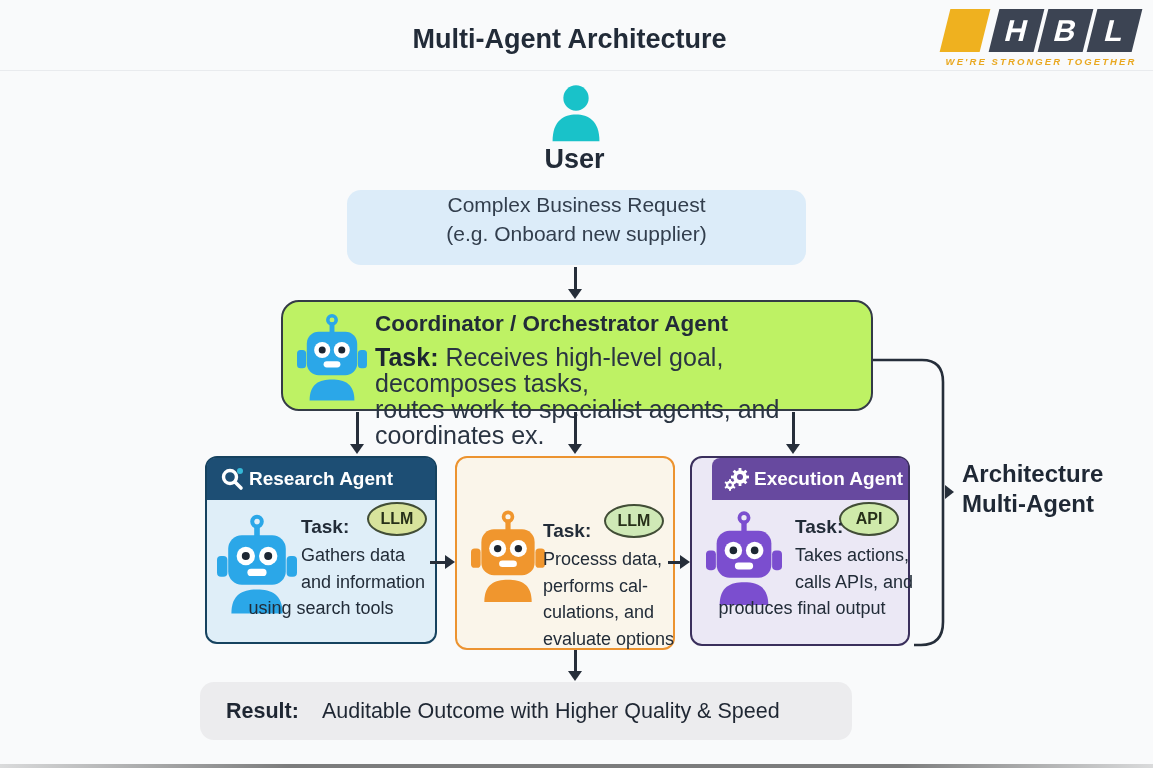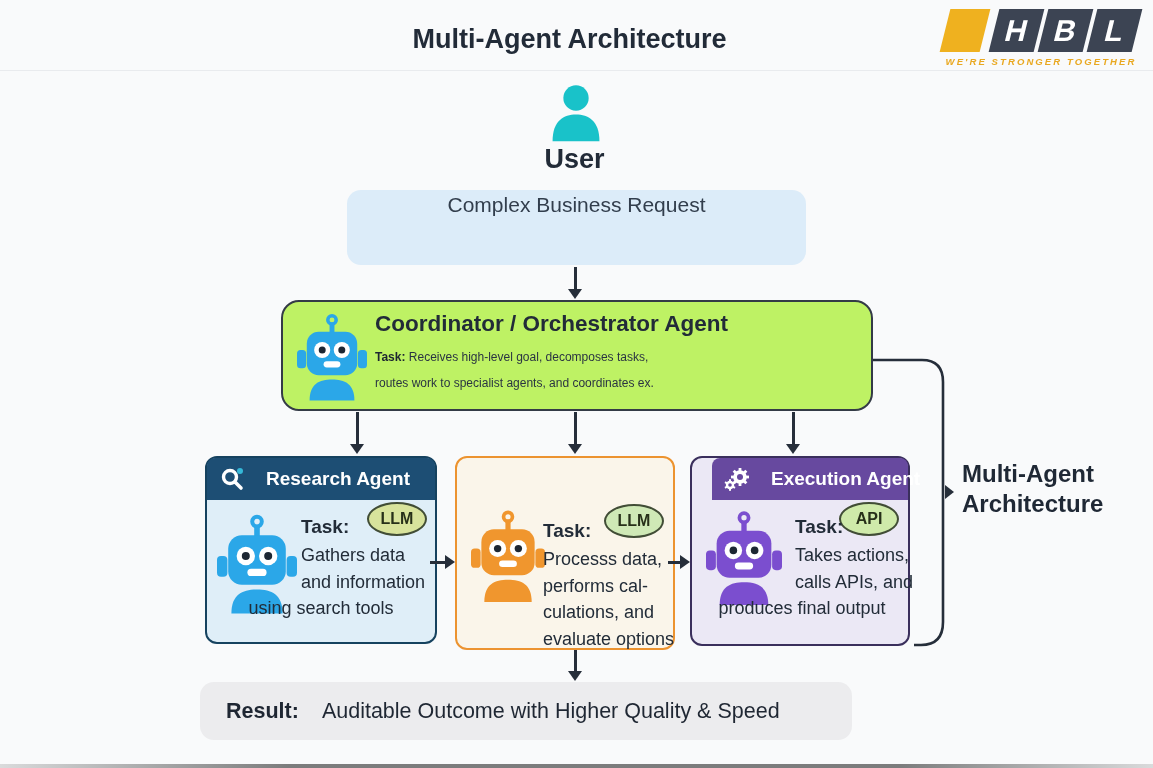--- a/index.html
+++ b/index.html
@@ -36,25 +36,25 @@
   .arrow-h{position:absolute;height:3px;background:var(--arrow);}
   .arrow-h::after{content:"";position:absolute;right:-9px;top:-6px;
     border-top:7px solid transparent;border-bottom:7px solid transparent;
     border-left:10px solid var(--arrow);}
   
   .coordinator{position:absolute;left:281px;top:300px;width:592px;height:111px;
     background:#bef264;border:2px solid var(--coordinator-border);border-radius:18px;box-sizing:border-box;}
   .coordinator .robot{left:14px;top:10px;width:70px;height:90px;}
   .coord-text{position:absolute;left:92px;top:9px;right:10px;}
   .coord-title{font-size:22.5px;font-weight:700;margin-bottom:7px;}
-  .coord-line{font-size:12px;color:var(--text);line-height:26px;}
+  .coord-line{font-size:25px;color:var(--text);line-height:26px;}
   .coord-line b{color:#1d2631;}
   
   .card{position:absolute;border:2.5px solid;border-radius:12px;box-sizing:border-box;}
-  .card-header{height:42px;display:flex;align-items:center;gap:21px;padding:0 8px 0 12px;
+  .card-header{height:42px;display:flex;align-items:center;gap:4px;padding:0 8px 0 12px;
     border-radius:8px 8px 0 0;color:#fff;font-size:19px;font-weight:600;white-space:nowrap;}
   .hdr-icon{display:flex;flex:none;}
   .badge{position:absolute;width:60px;height:34px;border:2px solid var(--badge-border);
     border-radius:50%;display:flex;align-items:center;justify-content:center;
     font-size:16px;font-weight:600;color:var(--badge-text);box-sizing:border-box;}
   .robot{position:absolute;}
   .robot svg{width:100%;height:100%;}
   .task{position:absolute;color:#222c38;}
   .task-label{font-weight:700;font-size:19px;margin-bottom:4px;}
   .task-line{font-size:18px;line-height:26.5px;white-space:nowrap;}
@@ -117,20 +117,21 @@
   </div>
 
   <svg class="user-icon" viewBox="0 0 64 60">
     <circle cx="32" cy="14" r="13.5" fill="currentColor"></circle>
     <path d="M7,60 C7,38 19,31.5 32,31.5 C45,31.5 57,38 57,60 Z" fill="currentColor"></path>
   </svg>
   <div class="user-label">User</div>
 
   <div class="request-box">
     <div>Complex Business Request</div>
+    <div>(e.g. Onboard new supplier)</div>
   </div>
 
   <div class="arrow-v" style="left:574px;top:267px;height:23px;"></div>
 
   <div class="coordinator">
     <span class="robot" style="position:absolute;left:14px;top:10px;width:70px;height:90px;color:var(--robot-blue);">
       <svg viewBox="0 0 100 124">
         <circle cx="50" cy="9" r="6" fill="none" stroke="currentColor" stroke-width="5"></circle>
         <rect x="46.5" y="13" width="7" height="15" fill="currentColor"></rect>
         <rect x="0" y="52" width="13" height="26" rx="5" fill="currentColor"></rect>
@@ -270,22 +271,22 @@
       <div class="task-line">calls APIs, and</div>
       <div class="task-line wide">produces final output</div>
     </div>
   </div>
 
   <svg class="bracket" viewBox="0 0 92 306">
     <path d="M5,12 H54 Q75,12 75,34 V274 Q75,297 53,297 H46" fill="none" stroke="var(--arrow)" stroke-width="2.6"></path>
     <polygon points="77,137 77,151 86,144" fill="var(--arrow)"></polygon>
   </svg>
   <div class="side-label">
+    <div>Architecture</div>
     <div>Multi-Agent</div>
-    <div>Architecture</div>
   </div>
 
   <div class="arrow-v" style="left:574px;top:650px;height:22px;"></div>
 
   <div class="result-box">
     <b>Result:</b>
     <span class="result-text">Auditable Outcome with Higher Quality &amp; Speed</span>
   </div>
 
   <div class="bottom-edge"></div>

